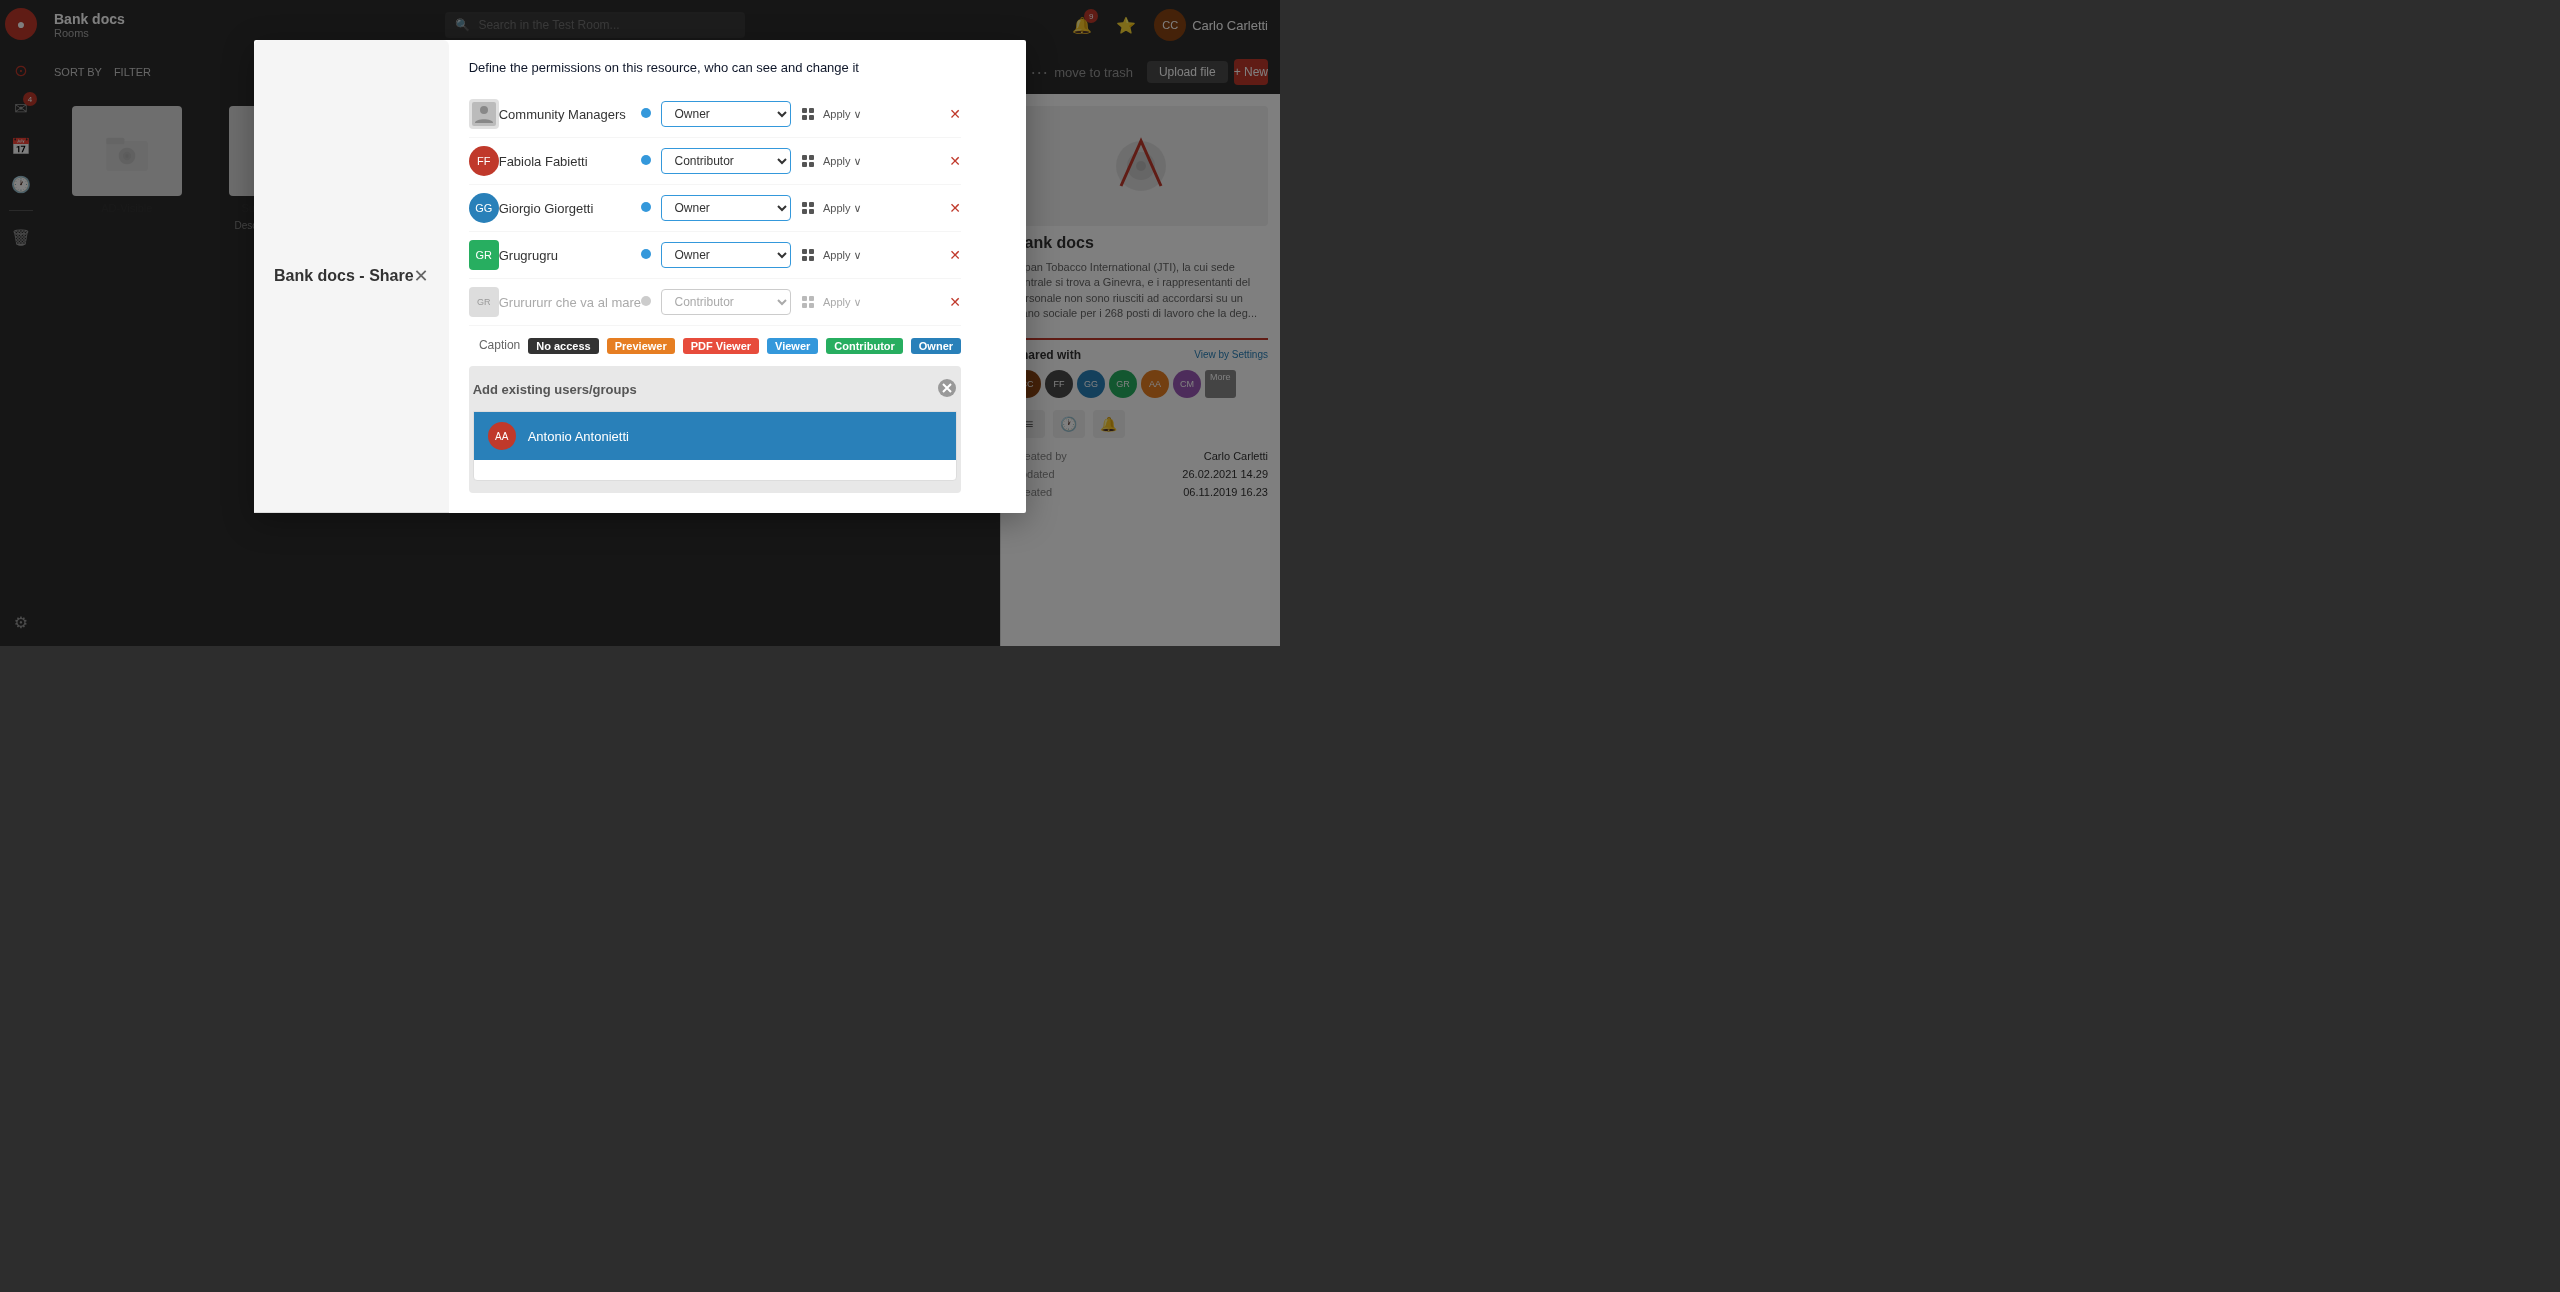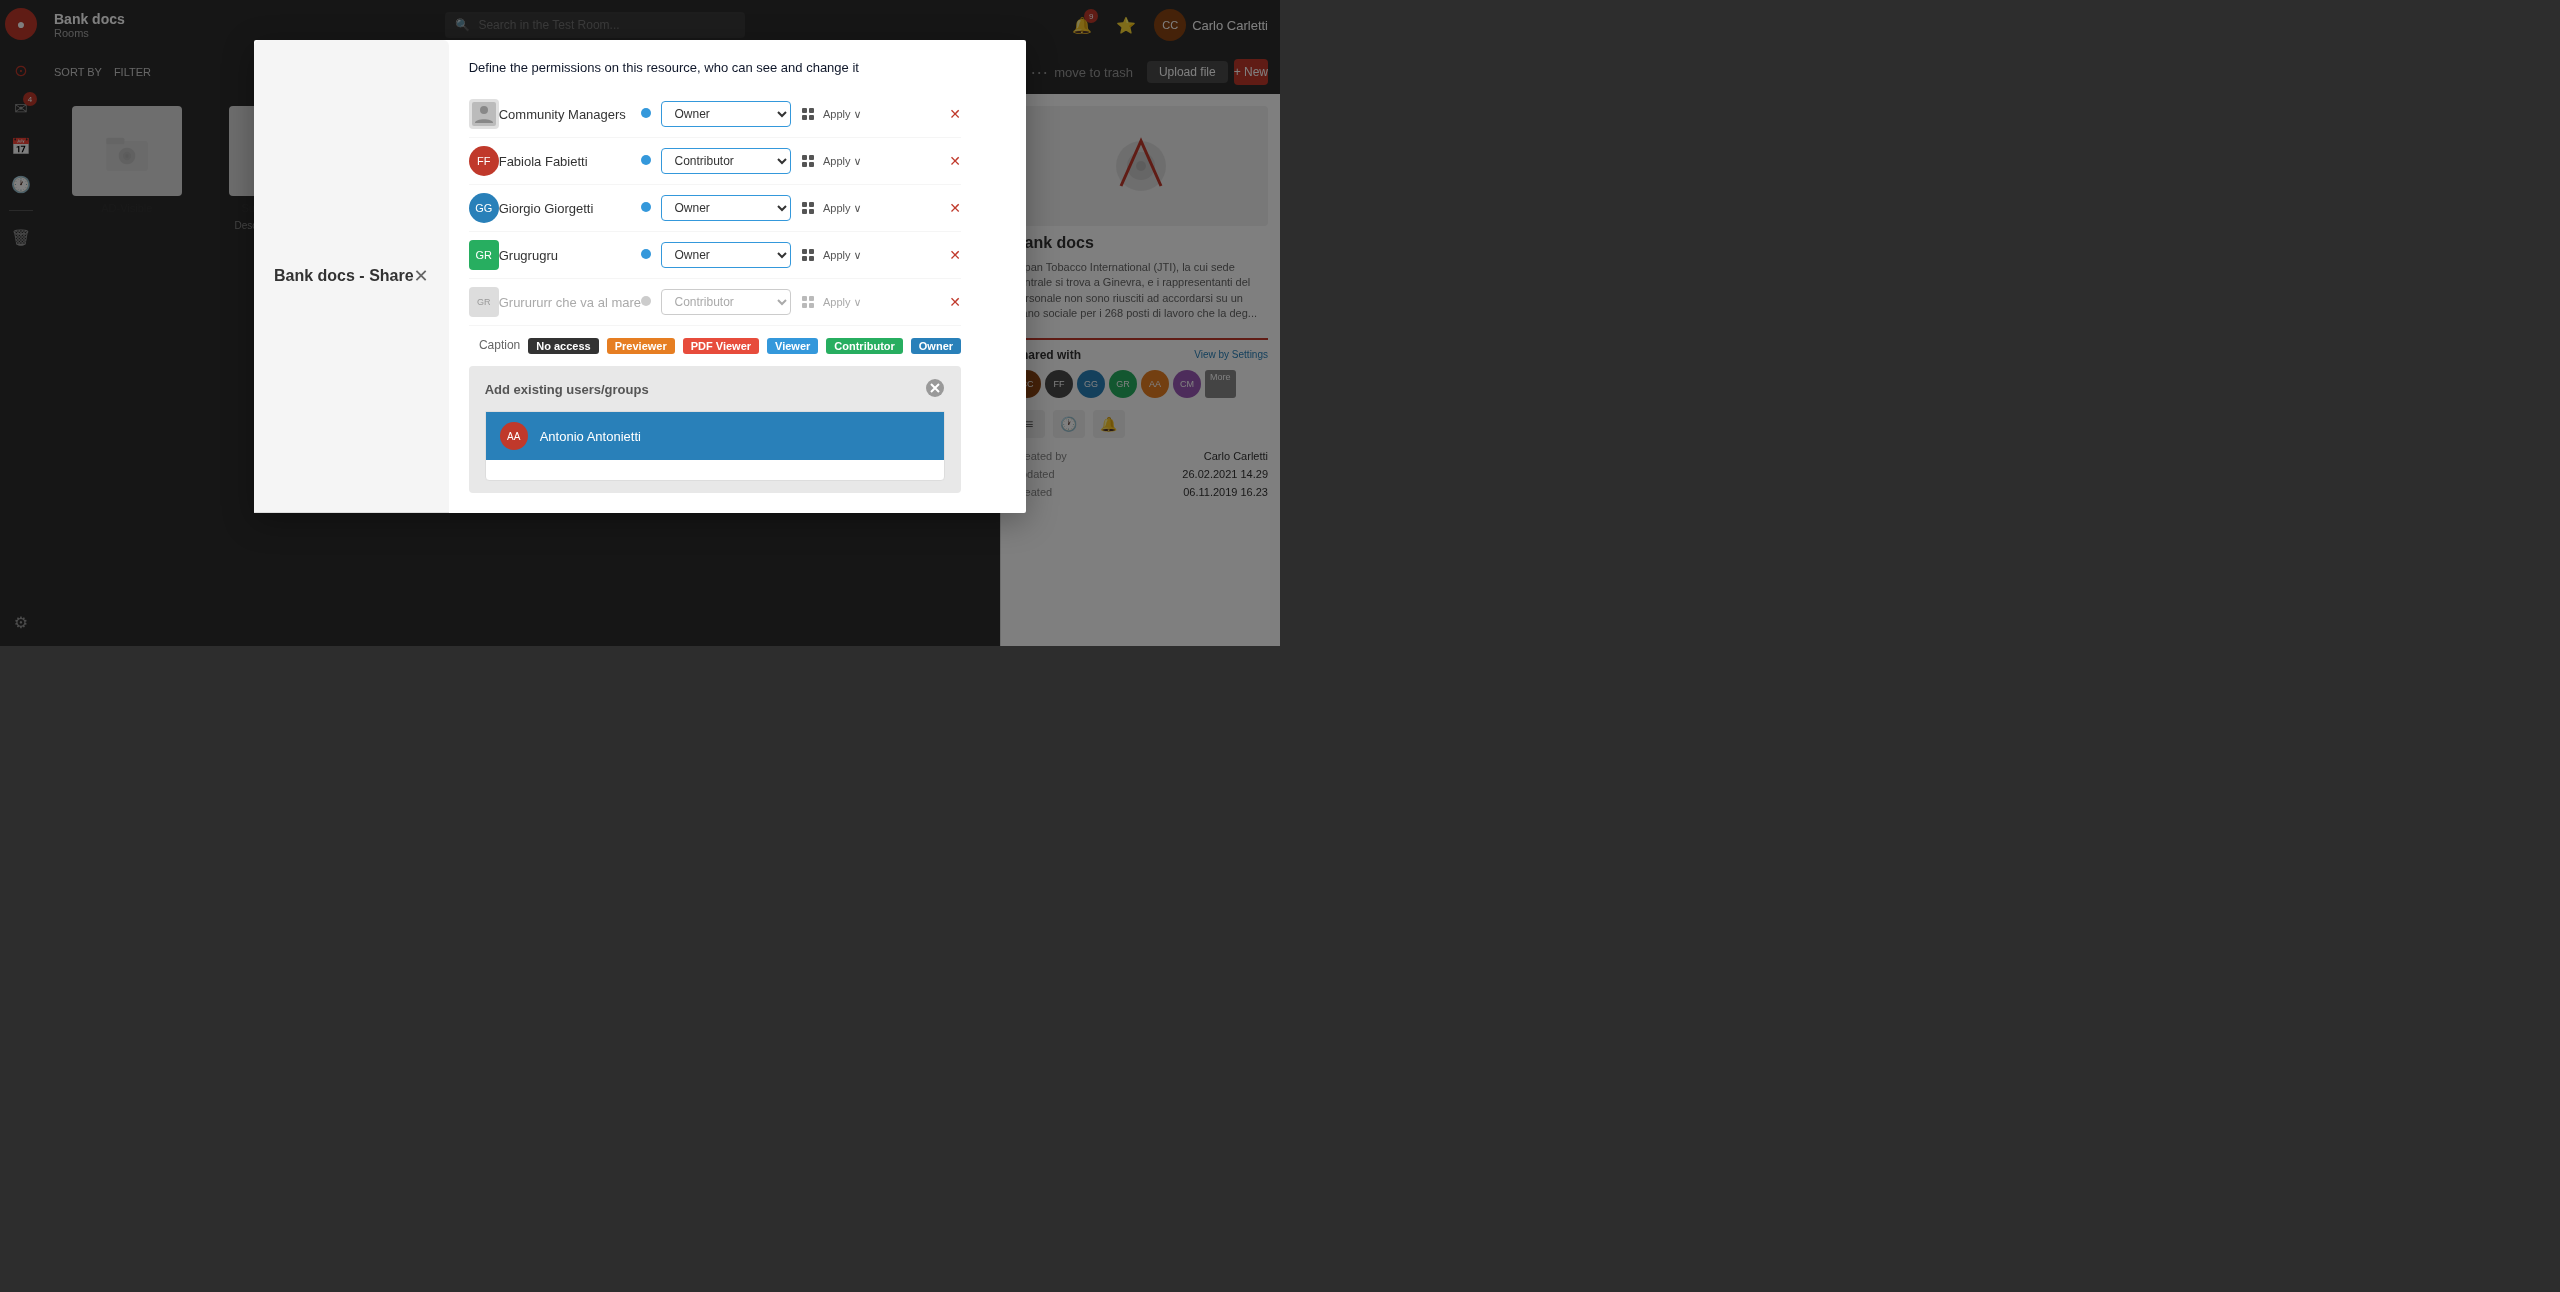--- a/index.html
+++ b/index.html
@@ -93,21 +93,21 @@
     .caption-label { font-size: 12px; color: #666; }
     .cap-badge { padding: 2px 8px; border-radius: 3px; font-size: 11px; font-weight: 600; color: white; }
     .cap-noaccess { background: #333; }
     .cap-previewer { background: #e67e22; }
     .cap-pdfviewer { background: #e74c3c; }
     .cap-viewer { background: #3498db; }
     .cap-contributor { background: #27ae60; }
     .cap-owner { background: #2980b9; }
 
     
-    .add-users-section { background: #e8e8e8; border-radius: 4px; padding: 12px 16px; margin-top: 4px; }
+    .add-users-section { background: #e8e8e8; border-radius: 4px; padding: 12px 4px; margin-top: 4px; }
     .add-users-header { display: flex; align-items: center; justify-content: space-between; margin-bottom: 10px; }
     .add-users-title { font-size: 13px; font-weight: 600; color: #555; }
     .add-users-close { background: none; border: none; cursor: pointer; color: #666; }
 
     
     .search-input-container { position: relative; }
     .search-input { width: 100%; border: 2px solid #c0392b; border-radius: 4px; padding: 10px 14px; font-size: 13px; color: #333; outline: none; }
     .search-input::placeholder { color: #aaa; }
 
     

